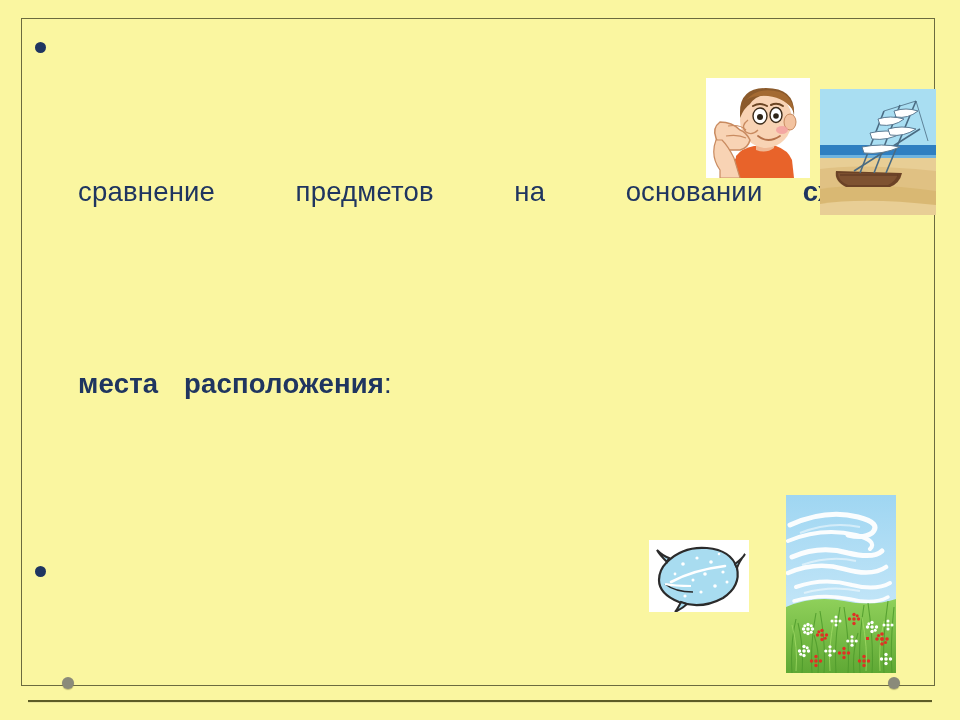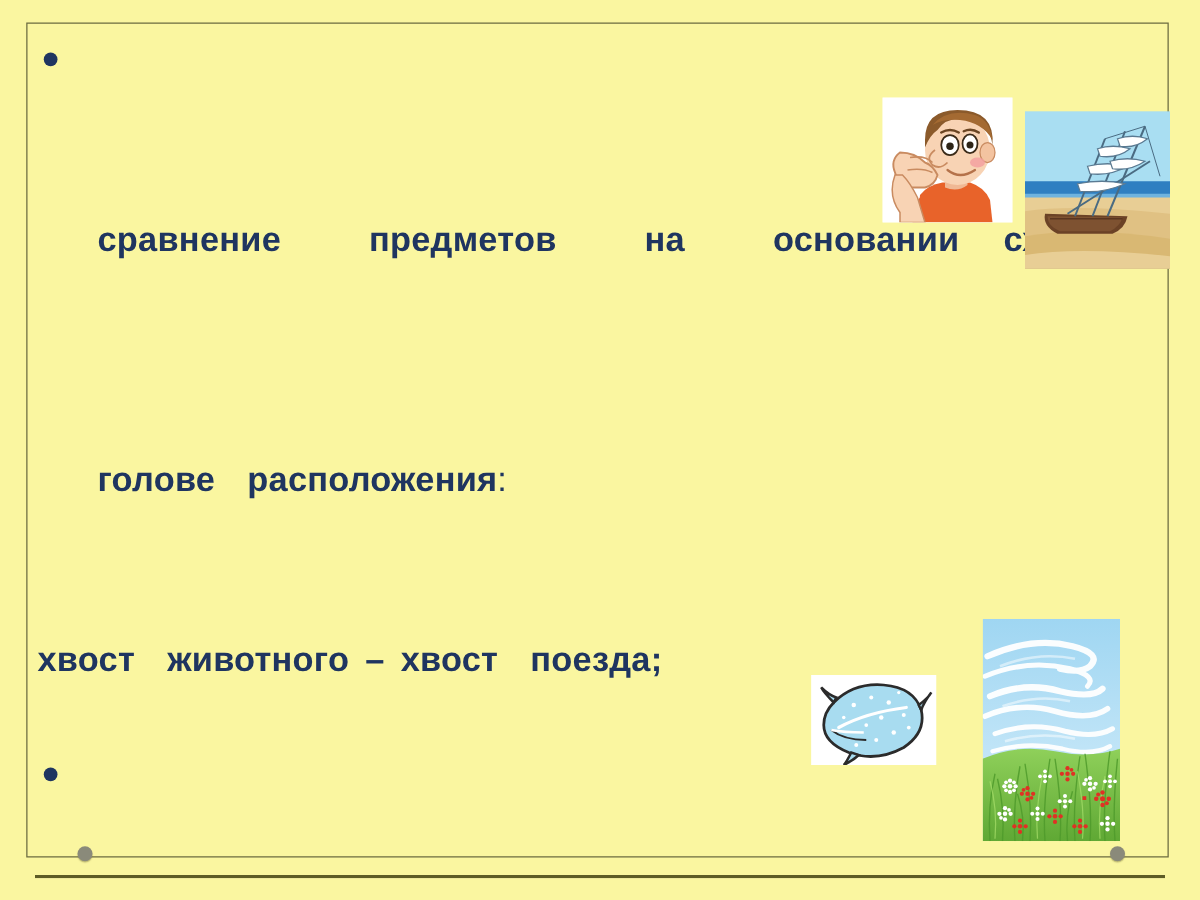--- a/index.html
+++ b/index.html
@@ -102,21 +102,21 @@
     text-align: left;
   }
 
   b, .b { font-weight: bold; }
 
   .plain-line { text-align: left; }
 
   .gap { height: 44px; }
 
   
-  .ws { word-spacing: 5px; font-weight: bold; }
+  .ws { word-spacing: 5px; }
 
   
   .pic {
     position: absolute;
     overflow: hidden;
   }
 
   
   #pic-boy {
     left: 706px; top: 78px;
@@ -147,24 +147,23 @@
 
 <div class="slide">
 
   <div class="frame"></div>
 
   <div class="content">
 
     <div class="line bullet-para">
       <span class="bullet-dot"></span>
       <span class="justified-line"><span class="ws">сравнение  предметов  на  основании </span><b class="ws">сходства</b></span>
-      <span class="second-line"><b class="ws">голове  расположения</b><span>:</span></span>
+      <span class="second-line"><b class="ws">места  расположения</b><span>:</span></span>
     </div>
 
-    <div class="line plain-line ws">хвост  животного – хвост  поезда;</div>
 
     <div class="gap"></div>
 
     <div class="line bullet-para">
       <span class="bullet-dot"></span>
       
       
     </div>
 
   </div>

